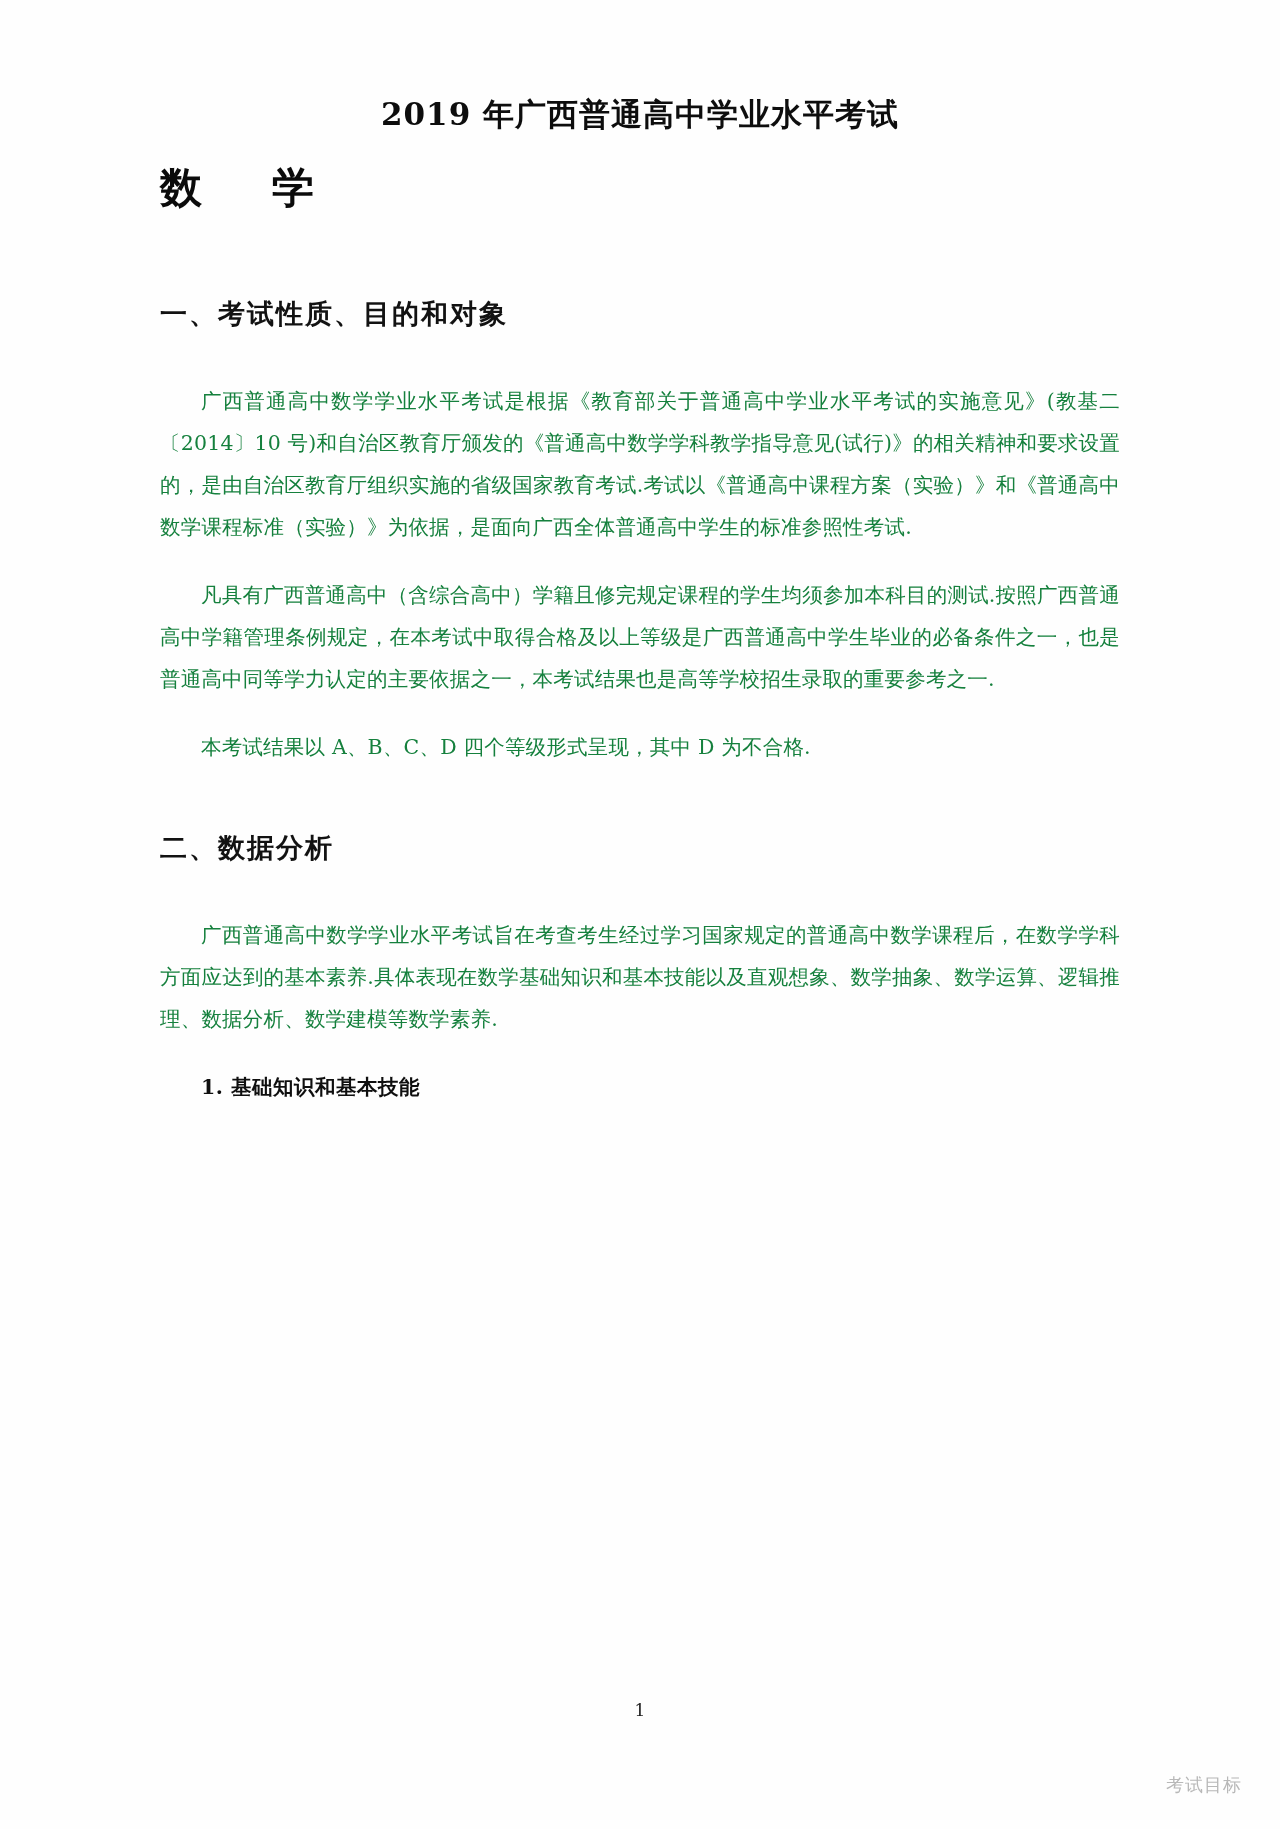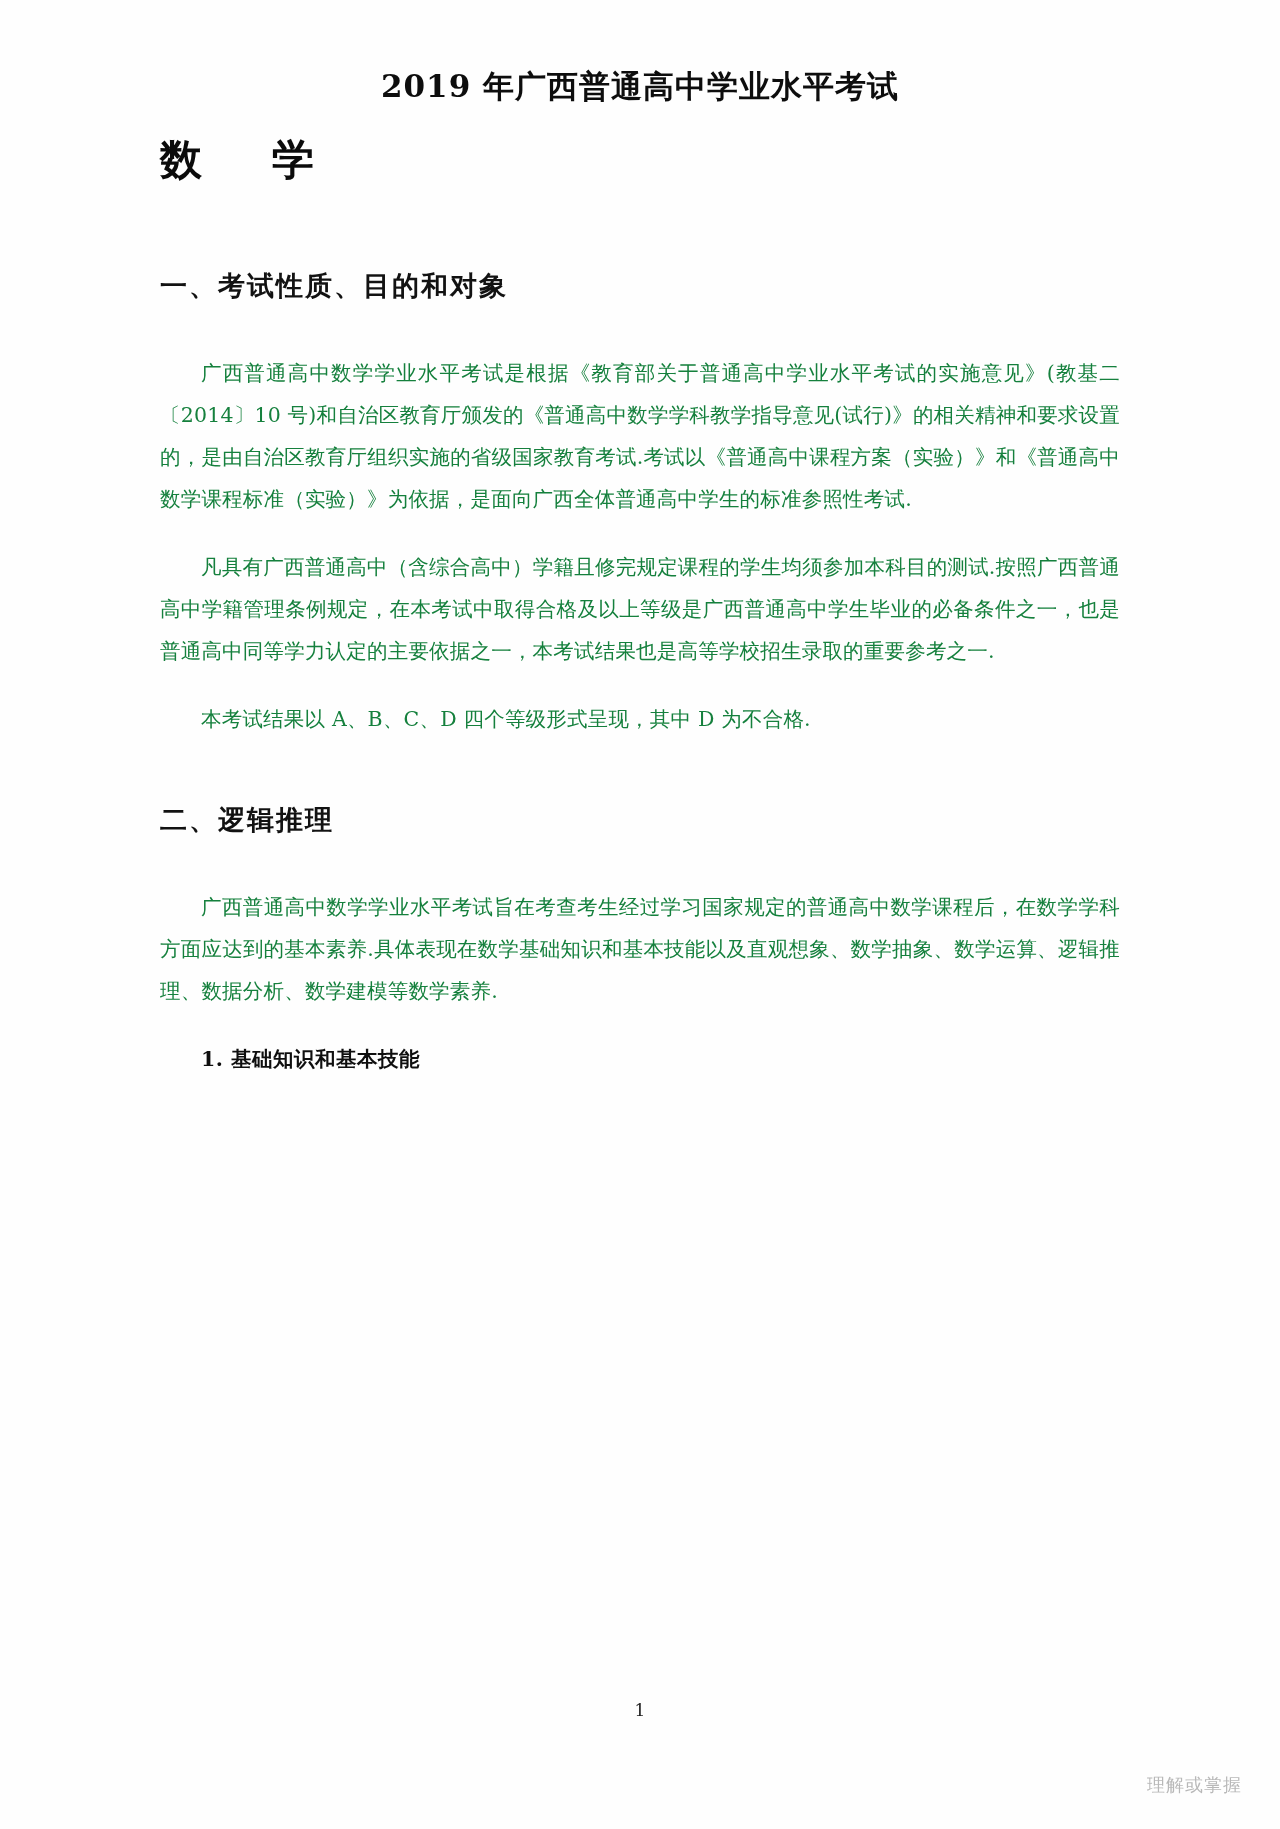--- a/index.html
+++ b/index.html
@@ -37,21 +37,21 @@
 
   
   .doc-title {
     text-align: center;
     font-family: "DejaVu Serif", "Liberation Serif", serif;
     font-weight: 700;
     font-size: 31px;
     line-height: 52px;
     letter-spacing: 1px;
     color: #0d0d0d;
-    padding-top: 60px;
+    padding-top: 88px;
   }
   .doc-title .line2 { display: block; }
 
   .subject-title {
     text-align: left;
     font-family: "DejaVu Serif", "Liberation Serif", serif;
     font-weight: 700;
     font-size: 42px;
     line-height: 68px;
     letter-spacing: 14px;
@@ -143,33 +143,33 @@
     <div class="after-heading"></div>
 
     <p class="body-par">广西普通高中数学学业水平考试是根据《教育部关于普通高中学业水平考试的实施意见》(教基二〔2014〕10 号)和自治区教育厅颁发的《普通高中数学学科教学指导意见(试行)》的相关精神和要求设置的，是由自治区教育厅组织实施的省级国家教育考试.考试以《普通高中课程方案（实验）》和《普通高中数学课程标准（实验）》为依据，是面向广西全体普通高中学生的标准参照性考试.</p>
     <div class="par-gap"></div>
     <p class="body-par">凡具有广西普通高中（含综合高中）学籍且修完规定课程的学生均须参加本科目的测试.按照广西普通高中学籍管理条例规定，在本考试中取得合格及以上等级是广西普通高中学生毕业的必备条件之一，也是普通高中同等学力认定的主要依据之一，本考试结果也是高等学校招生录取的重要参考之一.</p>
     <div class="par-gap"></div>
     <p class="body-par">本考试结果以 A、B、C、D 四个等级形式呈现，其中 D 为不合格.</p>
 
     <div class="sec2-spacer"></div>
 
-    <div class="section-heading">二、逻辑推理</div>
+    <div class="section-heading">二、数据分析</div>
 
     <div class="after-heading"></div>
 
     <p class="body-par">广西普通高中数学学业水平考试旨在考查考生经过学习国家规定的普通高中数学课程后，在数学学科方面应达到的基本素养.具体表现在数学基础知识和基本技能以及直观想象、数学抽象、数学运算、逻辑推理、数据分析、数学建模等数学素养.</p>
 
     <div class="par-gap"></div>
 
     <div class="sub-heading">1. 基础知识和基本技能</div>
 
     <div class="par-gap-sm"></div>
 
     <div class="par-gap"></div>
 
   </div>
 
   <div class="page-number">1</div>
 
-  <div class="watermark">理解或掌握</div>
+  <div class="watermark">考试目标</div>
 
 </div>
 
 </body></html>

